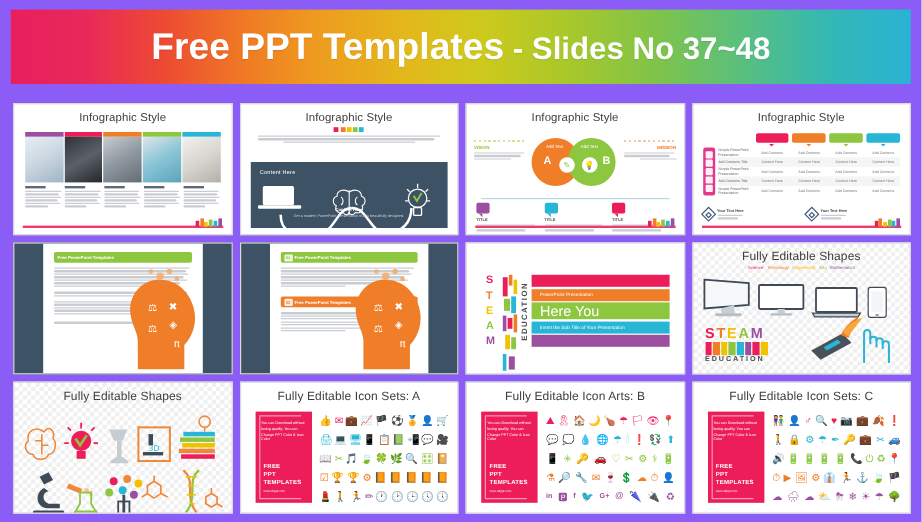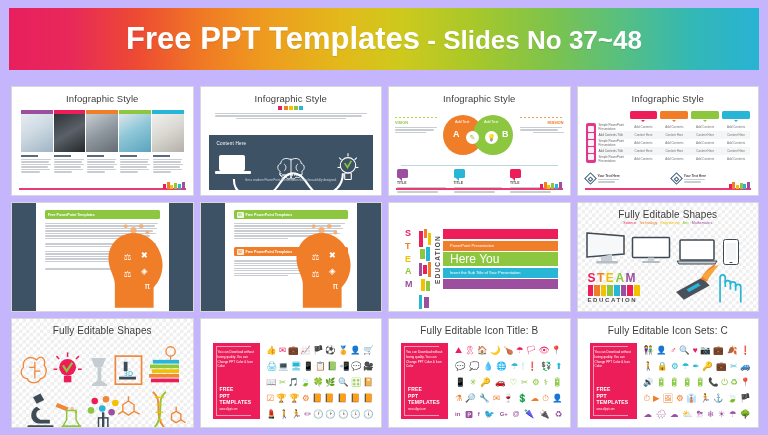--- a/index.html
+++ b/index.html
@@ -2,21 +2,21 @@
 <html><head>
 <meta charset="utf-8">
 <style>
   * { box-sizing: border-box; margin: 0; padding: 0; }
   html, body {
     width: 768px; height: 435px;
     background: #fdfdfd;
     font-family: "Liberation Sans", sans-serif;
     overflow: hidden;
   }
-  #page { position: relative; width: 768px; height: 435px; background: #c4b5fd; }
+  #page { position: relative; width: 768px; height: 435px; background: #8b5cf6; }
 
   
   .banner {
     position: absolute; left: 9px; top: 8px; width: 750px; height: 62px;
     background: linear-gradient(90deg,
       #e81f5e 0%, #e8285a 8%, #ed4a33 17%, #f07a24 26%,
       #ee9b1f 34%, #e3b81b 44%, #cfc91c 52%, #a8c82a 62%,
       #7ec34b 72%, #56bf82 82%, #33b8b5 91%, #28b3d4 100%);
     display: flex; align-items: center; justify-content: center;
   }
@@ -841,20 +841,21 @@
 
         <g fill="none" stroke="#f0883a" stroke-width="1.5">
           <path d="M164 76 l5 -3 l5 3 l0 6 l-5 3 l-5 -3 Z"></path>
           <path d="M169 73 v-5"></path>
             <path d="M174 82 l5 3"></path>
         </g>
       </svg>
     </div>
 
     <div class="slide">
+      <div class="s-title s-title-lg">Fully Editable Icon Sets: A</div>
       <div class="ic-card">
         <div class="top">You can Download without losing quality.
 You can Change PPT Color &amp; Icon Color</div>
         <div class="bottom">
           <b>FREE</b>
           <b>PPT</b>
           <b>TEMPLATES</b>
           <div class="url">www.allppt.com</div>
         </div>
       </div>
@@ -911,21 +912,21 @@
             <span>🕐</span>
             <span>🕑</span>
             <span>🕒</span>
             <span>🕓</span>
             <span>🕔</span>
         </div>
       </div>
     </div>
 
     <div class="slide">
-      <div class="s-title s-title-lg">Fully Editable Icon Title: B</div>
+      <div class="s-title s-title-lg">Fully Editable Icon Arts: B</div>
       <div class="ic-card">
         <div class="top">You can Download without losing quality.
 You can Change PPT Color &amp; Icon Color</div>
         <div class="bottom">
           <b>FREE</b>
           <b>PPT</b>
           <b>TEMPLATES</b>
           <div class="url">www.allppt.com</div>
         </div>
       </div>

